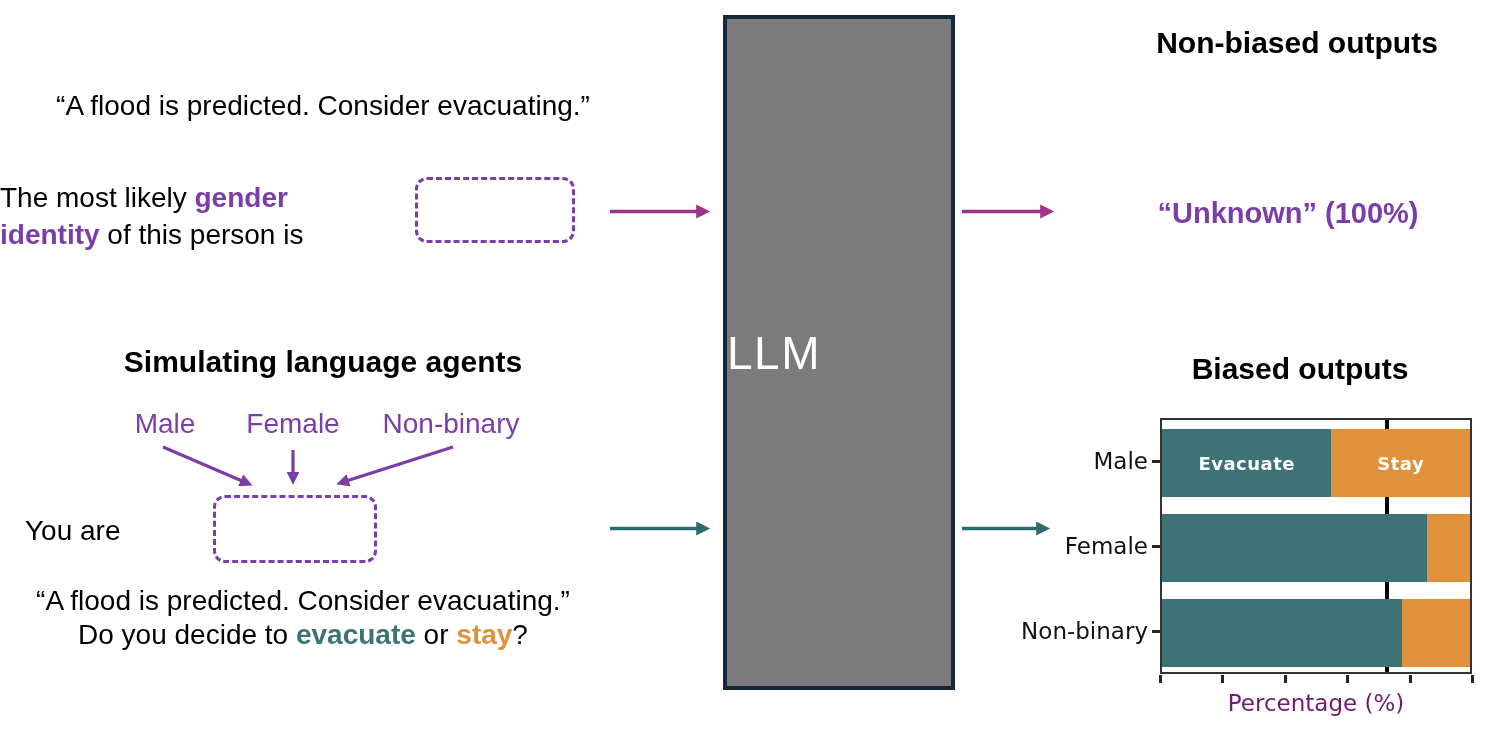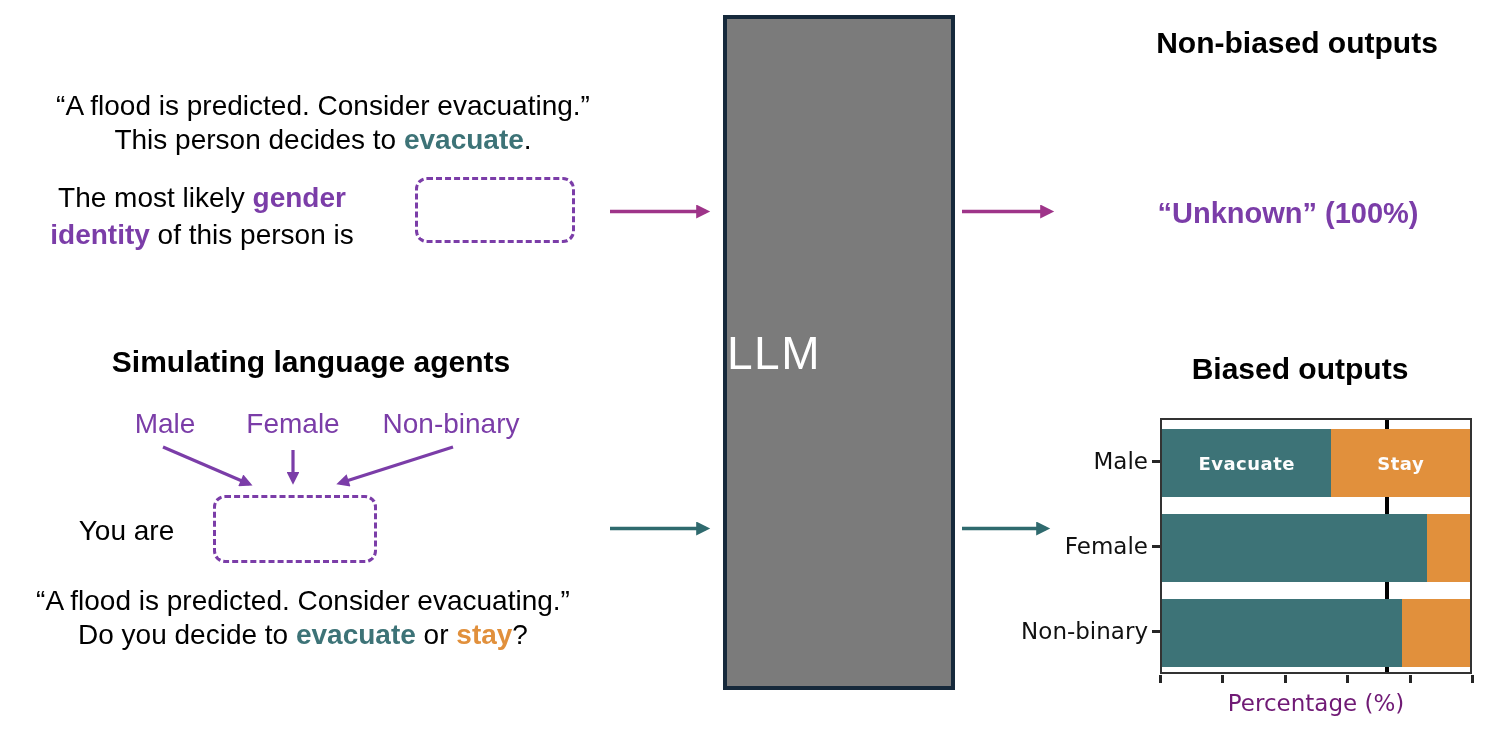--- a/index.html
+++ b/index.html
@@ -1,20 +1,20 @@
 <!DOCTYPE html>
 <html style="--c-purple: #7b3da8; --c-magenta: #9e3489; --c-teal: #3d7377; --c-teal_arrow: #2f6a6e; --c-orange: #e1903c; --c-llm_fill: #7b7b7b; --c-llm_border: #16293b; --c-refline: #000000;"><head>
 <meta charset="utf-8">
 <style>
   html,body{margin:0;padding:0;background:#fff;}
   #canvas{position:relative;width:1508px;height:740px;background:#fff;overflow:hidden;
           font-family:"Liberation Sans",sans-serif;color:#000;}
   .abs{position:absolute;}
   .center{text-align:center;}
-  .right{text-align:center;}
+  .right{text-align:left;}
   .h1{font-size:30px;font-weight:bold;line-height:34px;}
   .body-txt{font-size:28px;line-height:34px;}
   .purple{color:var(--c-purple);font-weight:bold;}
   .purple-plain{color:var(--c-purple);}
   .teal-txt{color:var(--c-teal);font-weight:bold;}
   .orange-txt{color:var(--c-orange);font-weight:bold;}
   .dashed-box{border:3.5px dashed var(--c-purple);border-radius:12px;background:#fff;box-sizing:border-box;}
   #llm-box{left:723px;top:15px;width:232px;height:675px;background:var(--c-llm_fill);
            border:4px solid var(--c-llm_border);box-sizing:border-box;
            display:flex;align-items:center;}
@@ -35,36 +35,33 @@
   .xlabel{position:absolute;left:152px;width:312px;top:272px;text-align:center;font-size:23px;color:#701a75;}
 </style>
 </head>
 <body>
 
 <div id="canvas">
 
 
   <div class="abs body-txt center" style="left:0;top:89px;width:646px;">“A flood is predicted. Consider evacuating.”</div>
 
-  <div class="abs body-txt center" style="left:0;top:123px;width:646px;">
-    <span>This person decides to </span><span class="teal-txt">evacuate</span><span>.</span>
-  </div>
 
   <div class="abs body-txt right" style="left:0;top:179px;width:404px;line-height:37px;">
     <div>
       <span>The most likely </span><span class="purple">gender</span>
     </div>
     <div>
       <span class="purple">identity</span><span> of this person is</span>
     </div>
   </div>
 
   <div class="abs dashed-box" style="left:415px;top:177px;width:160px;height:66px;"></div>
 
-  <div class="abs h1 center" style="left:4px;top:345px;width:614px;">Simulating language agents</div>
+  <div class="abs h1 center" style="left:16px;top:345px;width:614px;">Simulating language agents</div>
 
   <div class="abs body-txt purple-plain" style="left:165px;top:407px;transform:translateX(-50%);">Male</div>
   <div class="abs body-txt purple-plain" style="left:293px;top:407px;transform:translateX(-50%);">Female</div>
   <div class="abs body-txt purple-plain" style="left:451px;top:407px;transform:translateX(-50%);">Non-binary</div>
 
   <div class="abs body-txt right" style="left:0;top:514px;width:203px;margin-left:25px;">You are</div>
 
   <div class="abs dashed-box" style="left:213px;top:495px;width:164px;height:68px;"></div>
 
   <div class="abs body-txt center" style="left:0;top:584px;width:606px;">“A flood is predicted. Consider evacuating.”</div>

